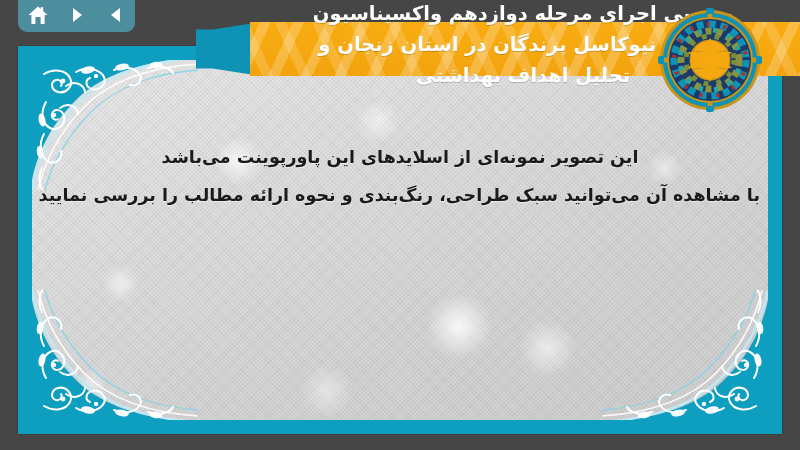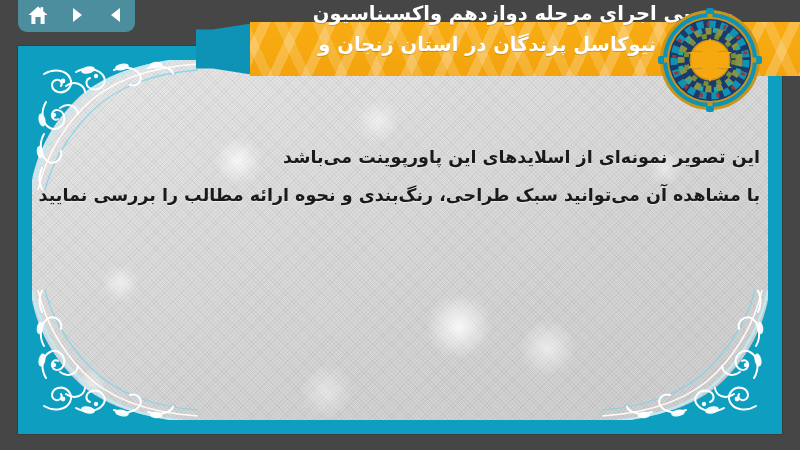--- a/index.html
+++ b/index.html
@@ -165,21 +165,21 @@
   .corner-bl { left: -2px; bottom: -2px; transform: scaleY(-1); }
   .corner-br { right: -2px; bottom: -2px; transform: scale(-1,-1); }
 
   
   .body-text {
     position: absolute;
     left: 0;
     right: 0;
     top: 78px;
     direction: rtl;
-    text-align: right;
+    text-align: center;
     padding: 0 8px;
     box-sizing: border-box;
     z-index: 5;
   }
   .body-line {
     display: block;
     font-size: 17.5px;
     font-weight: bold;
     color: #1a1a1a;
     line-height: 38px;
@@ -320,20 +320,21 @@
   </div>
 
   <div class="title-banner">
     <div class="banner-tail"></div>
     <div class="banner-gold"></div>
   </div>
 
   <div class="title-text">
     <span class="title-line">بررسی اجرای مرحله دوازدهم واکسیناسیون</span>
     <span class="title-line">بیماری نیوکاسل پرندگان در استان زنجان و</span>
+    <span class="title-line">تحلیل اهداف بهداشتی</span>
   </div>
 
   <span class="medallion">
     <svg width="104" height="104" viewBox="0 0 104 104" aria-hidden="true">
       <circle cx="52" cy="52" r="50" fill="#c8941a"></circle>
       <circle cx="52" cy="52" r="47" fill="#0e93b6"></circle>
       <circle cx="52" cy="52" r="43" fill="#c8941a"></circle>
       <circle cx="52" cy="52" r="41" fill="#1b3a6b"></circle>
 
       <g>

